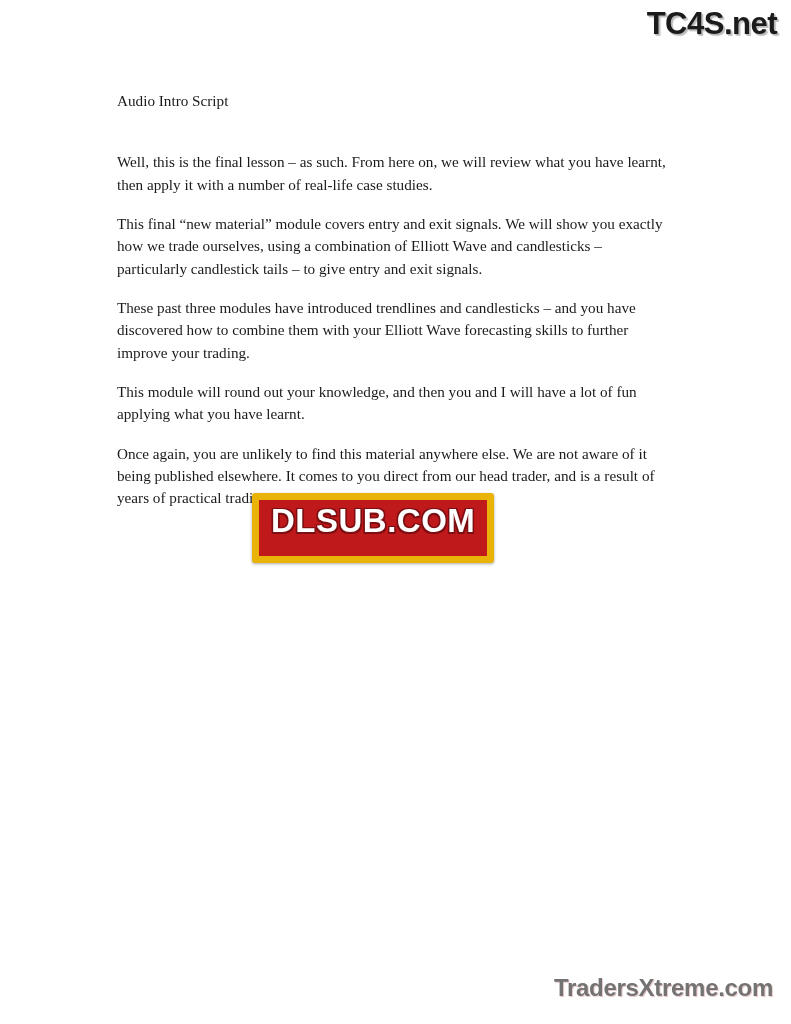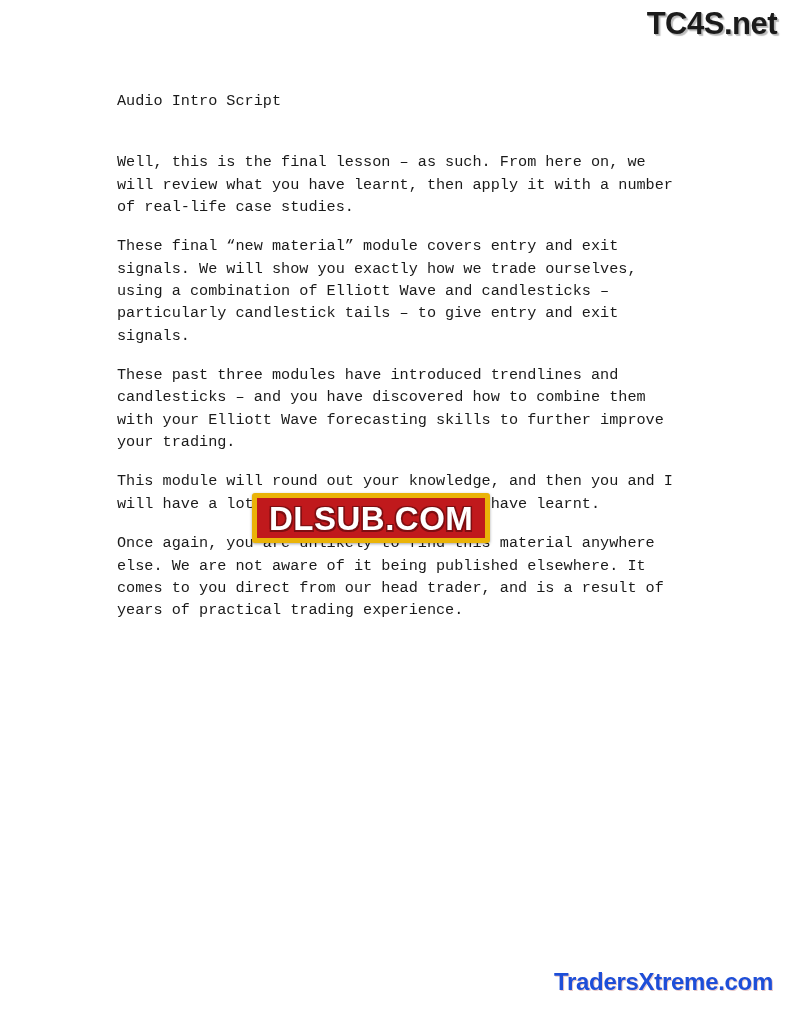--- a/index.html
+++ b/index.html
@@ -32,65 +32,64 @@
     letter-spacing: -0.5px;
     color: #1b1b1b;
     text-shadow: 1px 1px 0 #b9b9b9, 2px 2px 1px rgba(0,0,0,0.25);
     white-space: nowrap;
     text-align: right;
   }
 
   
   .brand-bottom {
     position: absolute;
-    bottom: 28px;
+    bottom: 22px;
     right: 18px;
     font-family: "Liberation Sans", sans-serif;
     font-weight: bold;
     font-size: 24px;
     letter-spacing: -0.3px;
-    color: #1d4ed8;
+    color: #737373;
     text-shadow: 1px 1px 0 #e8c9c9;
     white-space: nowrap;
   }
 
   
   .doc {
     position: absolute;
     left: 117px;
     top: 90px;
     width: 556px;
     color: #1a1a1a;
     font-size: 15.2px;
     line-height: 1.47;
   }
 
   .doc p {
     margin: 0 0 17px 0;
-    font-family: Liberation Mono, monospace;
   }
 
   .doc p.title-line {
     margin-bottom: 39px;
   }
 
   
   .watermark {
     position: absolute;
     left: 252px;
     top: 493px;
     font-family: "Liberation Sans", sans-serif;
     font-weight: bold;
     font-size: 33px;
     letter-spacing: 0.5px;
     color: #ffffff;
     background: #c0191c;
-    border: 5px solid #eab308;
+    border: 7px solid #eab308;
     border-radius: 3px;
-    padding: 2px 12px 0 12px;
+    padding: 2px 12px 16px 12px;
     text-shadow:
       -1.5px -1.5px 0 #7d0f12,
        1.5px -1.5px 0 #7d0f12,
       -1.5px  1.5px 0 #7d0f12,
        1.5px  1.5px 0 #7d0f12,
        0 0 2px #7d0f12;
     box-shadow: 0 1px 3px rgba(0,0,0,0.35);
     white-space: nowrap;
   }
 </style>
@@ -101,21 +100,21 @@
 
   <div class="brand-top">TC4S.net</div>
 
   <div class="doc">
     <p class="title-line">Audio Intro Script</p>
 
 
 
     <p>Well, this is the final lesson – as such. From here on, we will review what you have learnt, then apply it with a number of real-life case studies.</p>
 
-    <p>These final “new material” module covers entry and exit signals. We will show you exactly how we trade ourselves, using a combination of Elliott Wave and candlesticks – particularly candlestick tails – to give entry and exit signals.</p>
+    <p>This final “new material” module covers entry and exit signals. We will show you exactly how we trade ourselves, using a combination of Elliott Wave and candlesticks – particularly candlestick tails – to give entry and exit signals.</p>
 
     <p>These past three modules have introduced trendlines and candlesticks – and you have discovered how to combine them with your Elliott Wave forecasting skills to further improve your trading.</p>
 
     <p>This module will round out your knowledge, and then you and I will have a lot of fun applying what you have learnt.</p>
 
     <p>Once again, you are unlikely to find this material anywhere else. We are not aware of it being published elsewhere. It comes to you direct from our head trader, and is a result of years of practical trading experience.</p>
 
   </div>
 
   <div class="watermark">DLSUB.COM</div>

